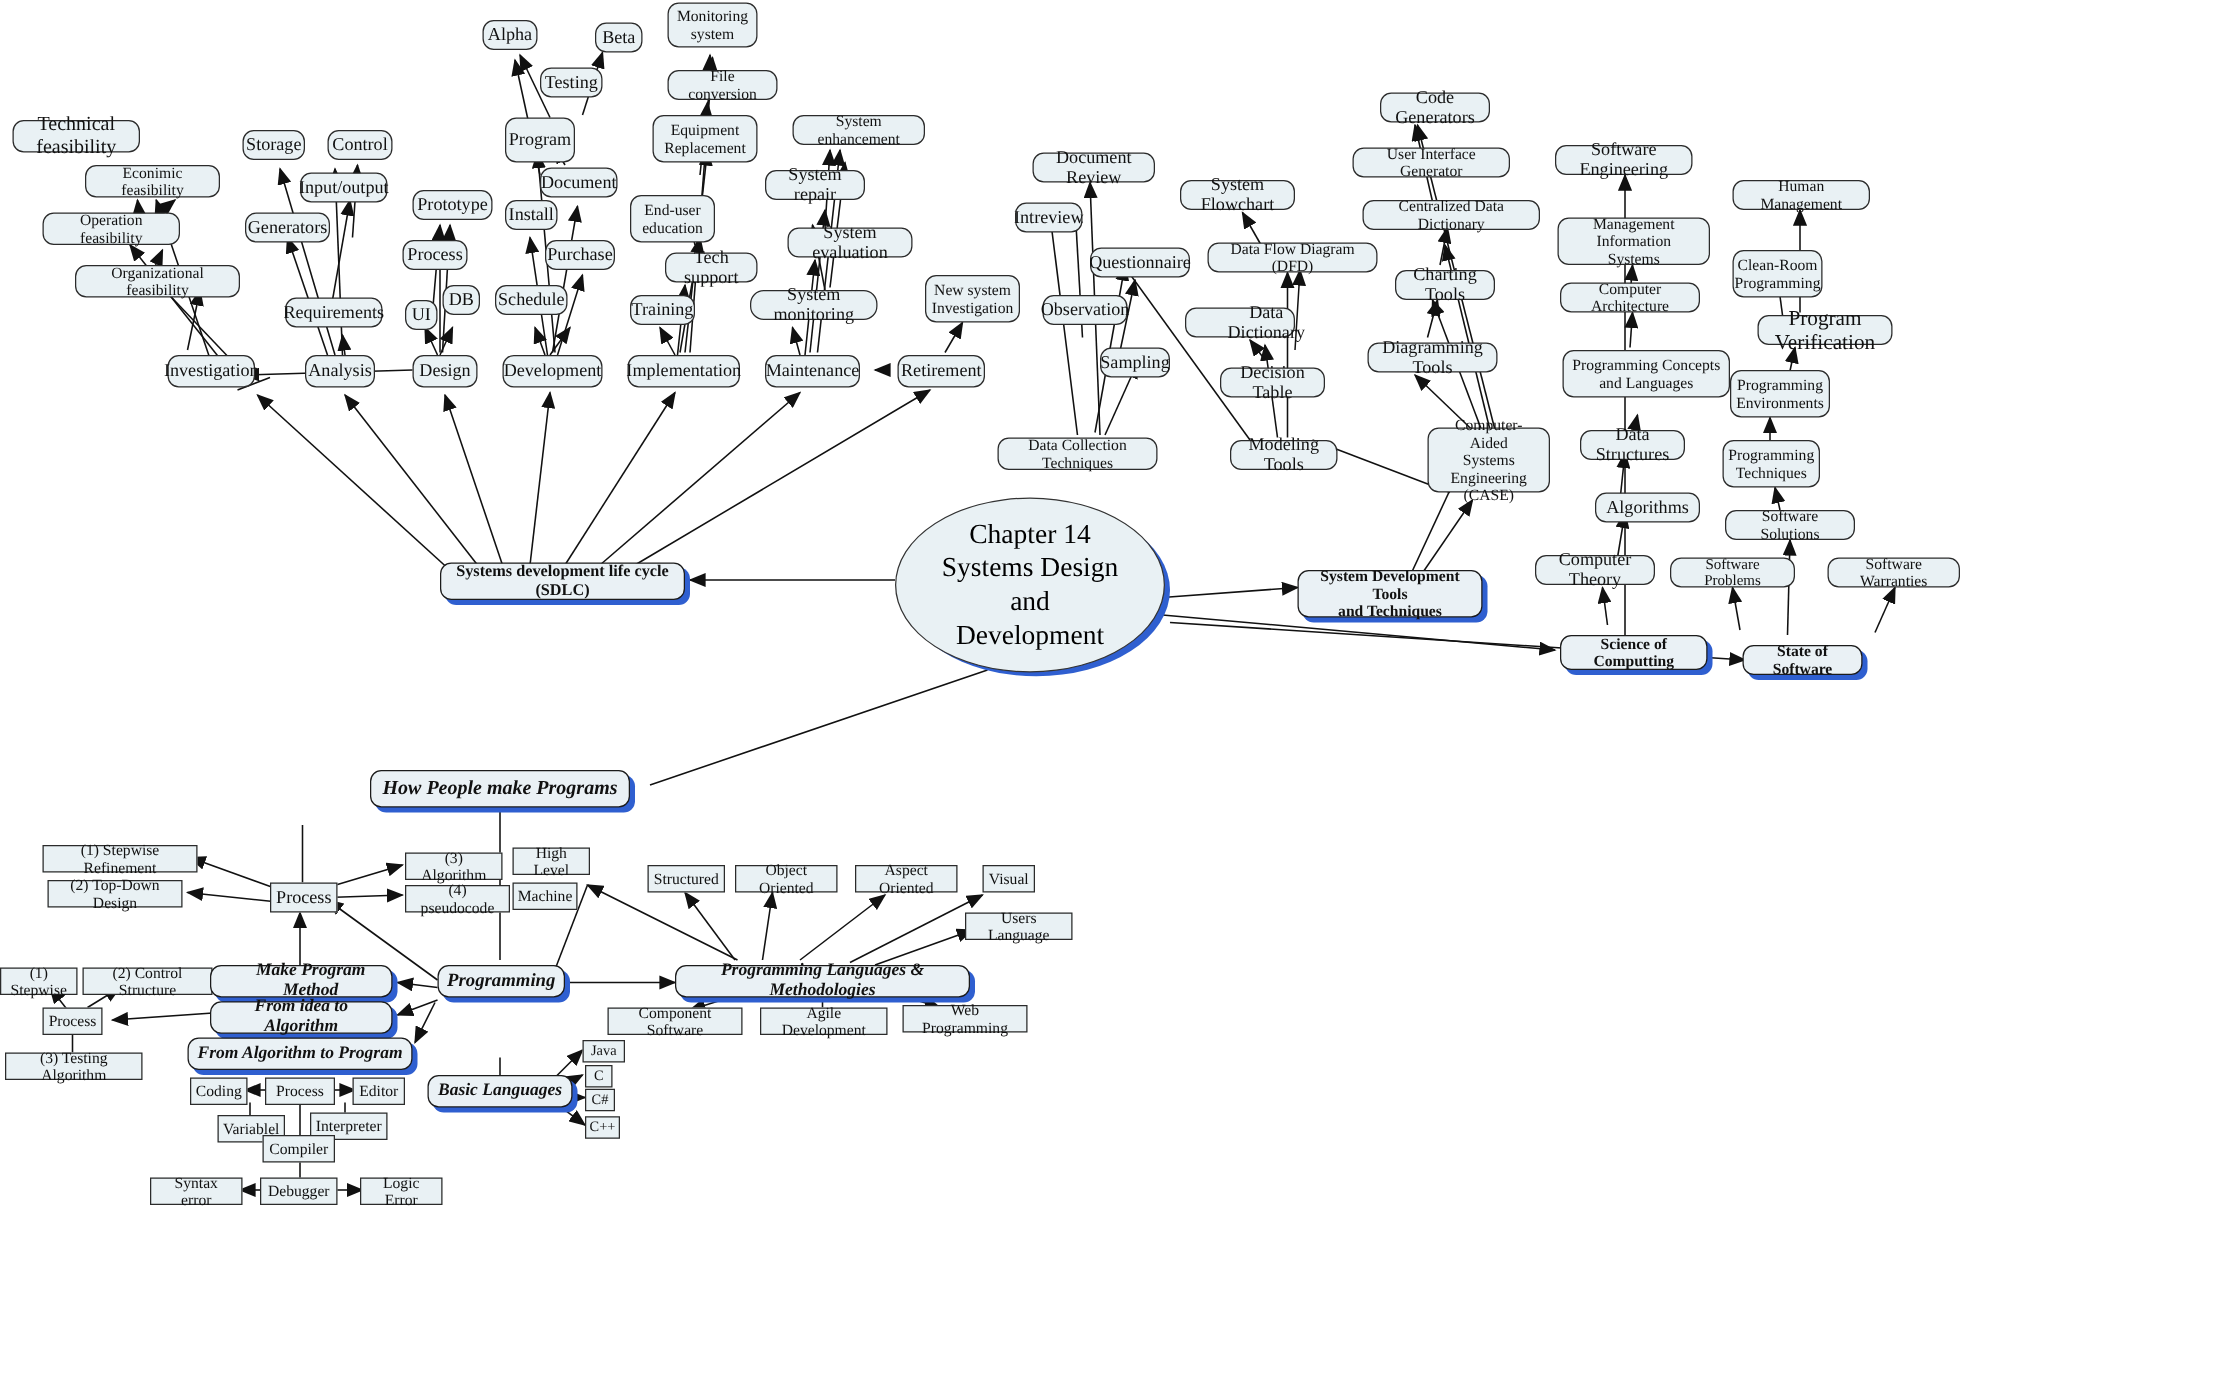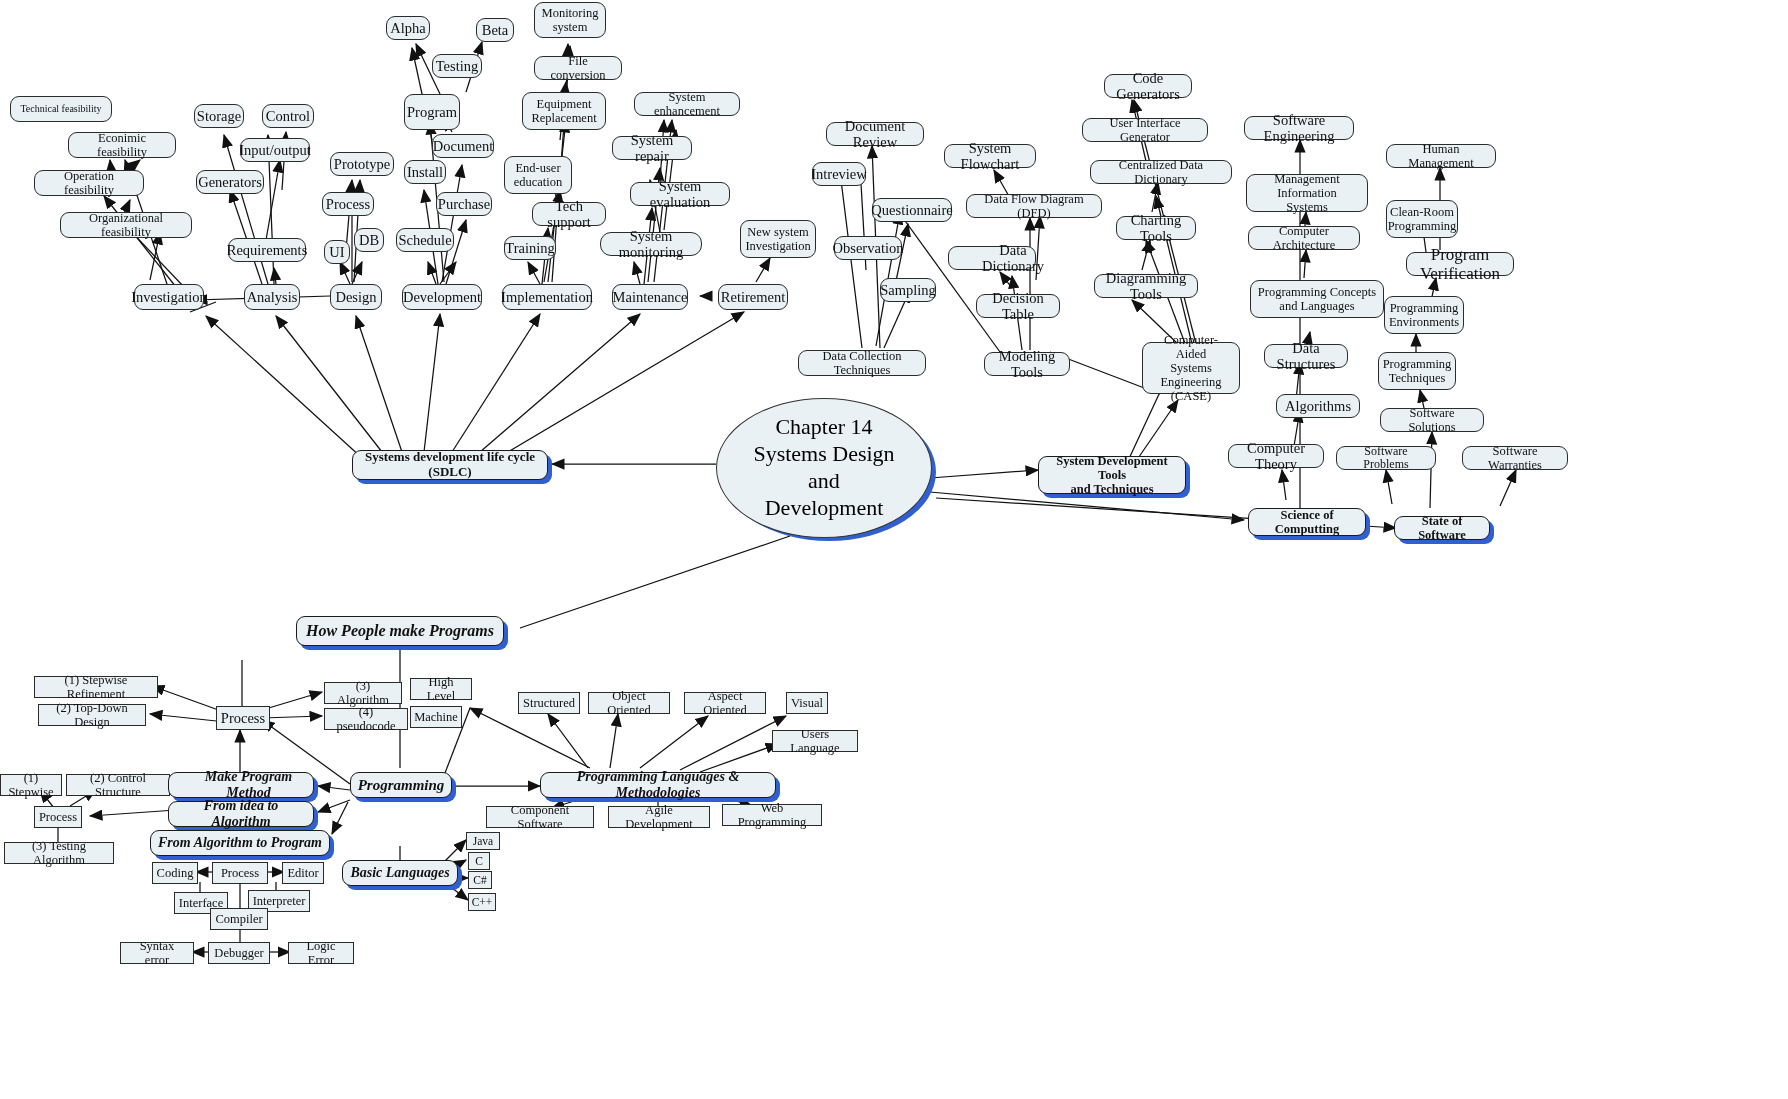--- a/index.html
+++ b/index.html
@@ -193,21 +193,21 @@
 <div class="node key" style="left:352px;top:450px;width:196px;height:30px;font-size:13px;">Systems development life cycle (SDLC)</div>
 
 <div class="node" style="left:134px;top:284px;width:70px;height:26px;">Investigation</div>
 <div class="node" style="left:244px;top:284px;width:56px;height:26px;">Analysis</div>
 <div class="node" style="left:330px;top:284px;width:52px;height:26px;">Design</div>
 <div class="node" style="left:402px;top:284px;width:80px;height:26px;">Development</div>
 <div class="node" style="left:502px;top:284px;width:90px;height:26px;">Implementation</div>
 <div class="node" style="left:612px;top:284px;width:76px;height:26px;">Maintenance</div>
 <div class="node" style="left:718px;top:284px;width:70px;height:26px;">Retirement</div>
 
-<div class="node" style="left:10px;top:96px;width:102px;height:26px;font-size:10px;">Technical feasibility</div>
+<div class="node" style="left:10px;top:96px;width:102px;height:26px;font-size:16px;">Technical feasibility</div>
 <div class="node" style="left:68px;top:132px;width:108px;height:26px;font-size:12.5px;">Econimic feasibility</div>
 <div class="node" style="left:34px;top:170px;width:110px;height:26px;font-size:12.5px;">Operation feasibility</div>
 <div class="node" style="left:60px;top:212px;width:132px;height:26px;font-size:12.5px;">Organizational feasibility</div>
 
 <div class="node" style="left:194px;top:104px;width:50px;height:24px;">Storage</div>
 <div class="node" style="left:262px;top:104px;width:52px;height:24px;">Control</div>
 <div class="node" style="left:240px;top:138px;width:70px;height:24px;">Input/output</div>
 <div class="node" style="left:196px;top:170px;width:68px;height:24px;">Generators</div>
 <div class="node" style="left:228px;top:238px;width:78px;height:24px;">Requirements</div>
 
@@ -303,21 +303,21 @@
 <div class="node key ital" style="left:150px;top:830px;width:180px;height:26px;font-size:14px;">From Algorithm to Program</div>
 
 <div class="node sq" style="left:34px;top:806px;width:48px;height:22px;font-size:12.5px;">Process</div>
 <div class="node sq" style="left:0px;top:774px;width:62px;height:22px;font-size:12.5px;">(1) Stepwise</div>
 <div class="node sq" style="left:66px;top:774px;width:104px;height:22px;font-size:12.5px;">(2) Control Structure</div>
 <div class="node sq" style="left:4px;top:842px;width:110px;height:22px;font-size:12.5px;">(3) Testing Algorithm</div>
 
 <div class="node sq" style="left:212px;top:862px;width:56px;height:22px;font-size:12.5px;">Process</div>
 <div class="node sq" style="left:152px;top:862px;width:46px;height:22px;font-size:12.5px;">Coding</div>
 <div class="node sq" style="left:282px;top:862px;width:42px;height:22px;font-size:12.5px;">Editor</div>
-<div class="node sq" style="left:174px;top:892px;width:54px;height:22px;font-size:12.5px;">Interface</div>
+<div class="node sq" style="left:174px;top:892px;width:54px;height:22px;font-size:12.5px;">Variablel</div>
 <div class="node sq" style="left:248px;top:890px;width:62px;height:22px;font-size:12.5px;">Interpreter</div>
 <div class="node sq" style="left:210px;top:908px;width:58px;height:22px;font-size:12.5px;">Compiler</div>
 
 <div class="node sq" style="left:208px;top:942px;width:62px;height:22px;font-size:12.5px;">Debugger</div>
 <div class="node sq" style="left:120px;top:942px;width:74px;height:22px;font-size:12.5px;">Syntax error</div>
 <div class="node sq" style="left:288px;top:942px;width:66px;height:22px;font-size:12.5px;">Logic Error</div>
 
 <div class="node key ital" style="left:350px;top:772px;width:102px;height:26px;font-size:15px;">Programming</div>
 <div class="node key ital" style="left:342px;top:860px;width:116px;height:26px;font-size:14px;">Basic Languages</div>
 

